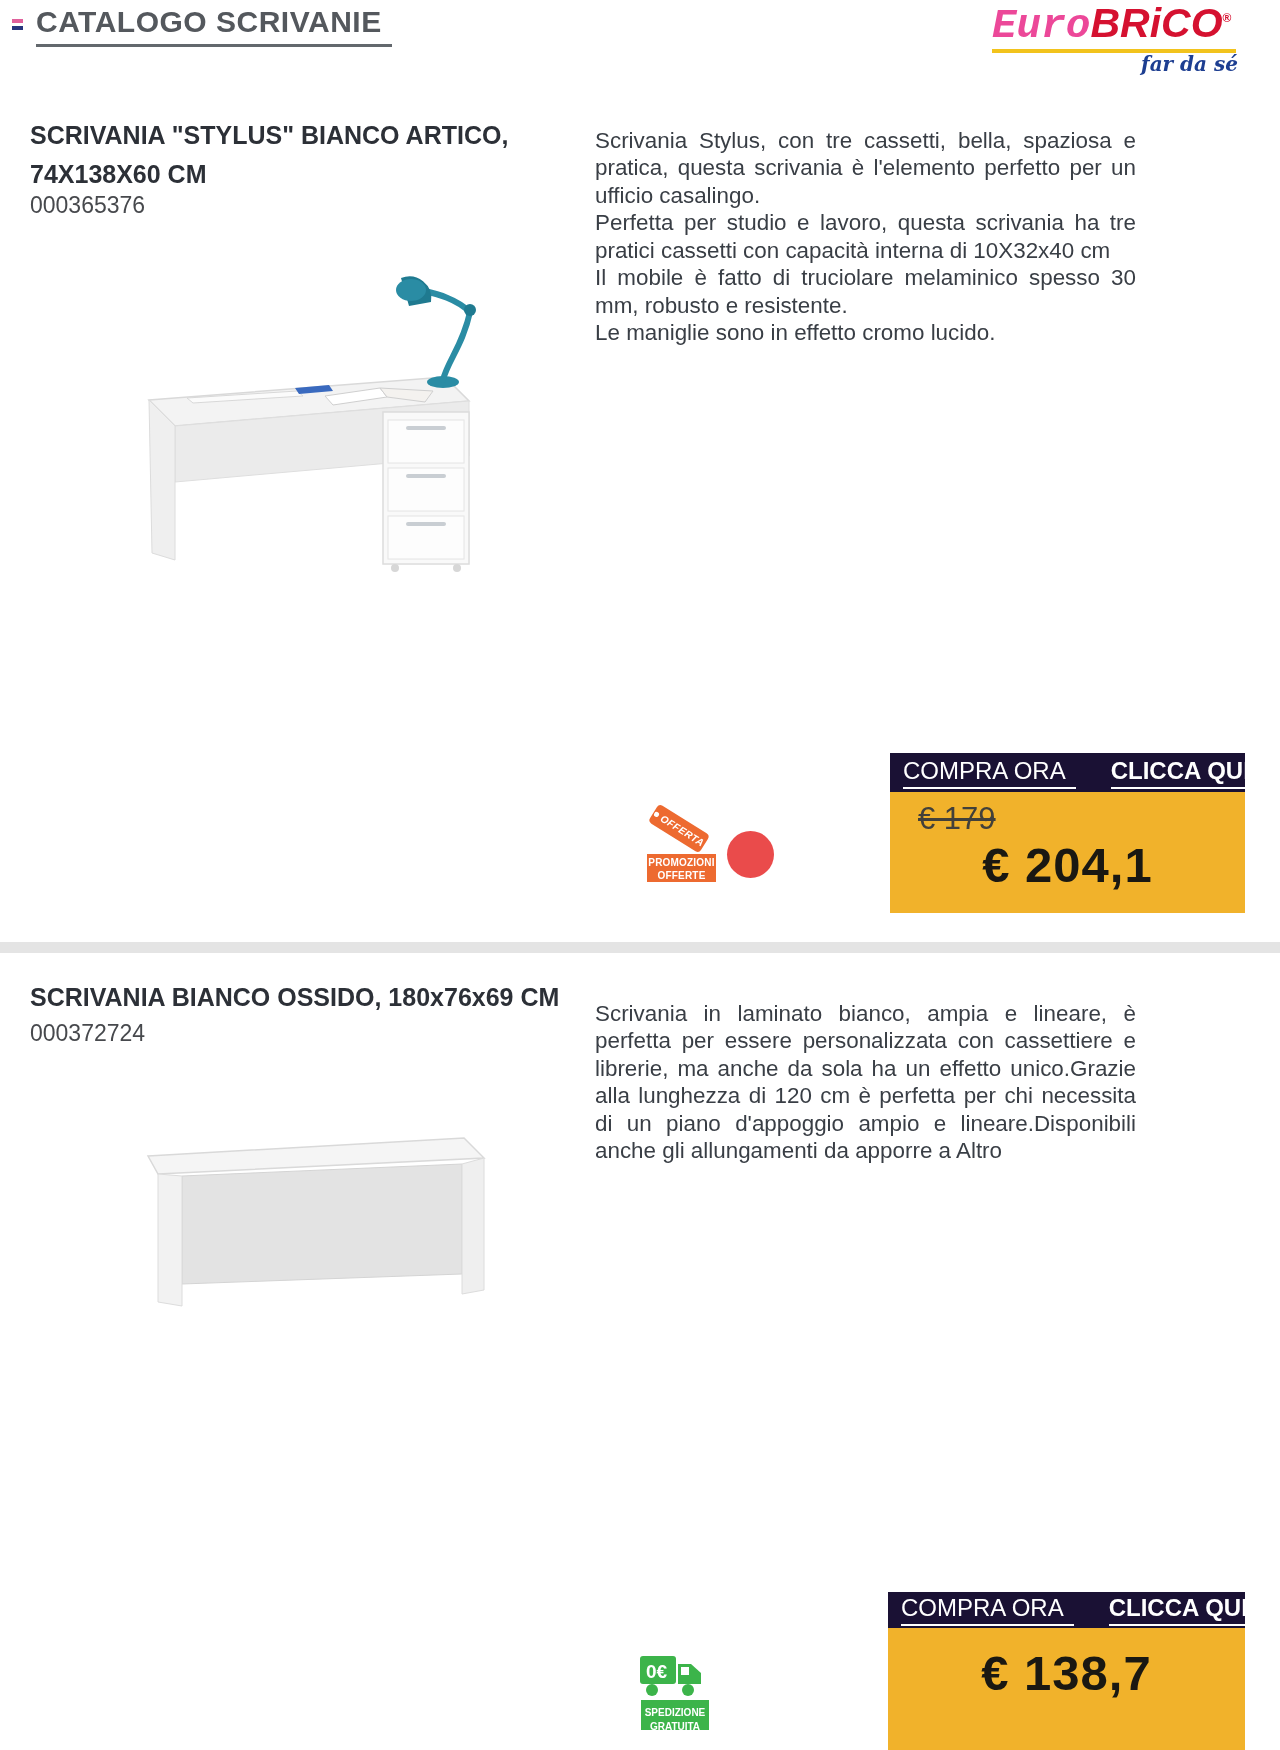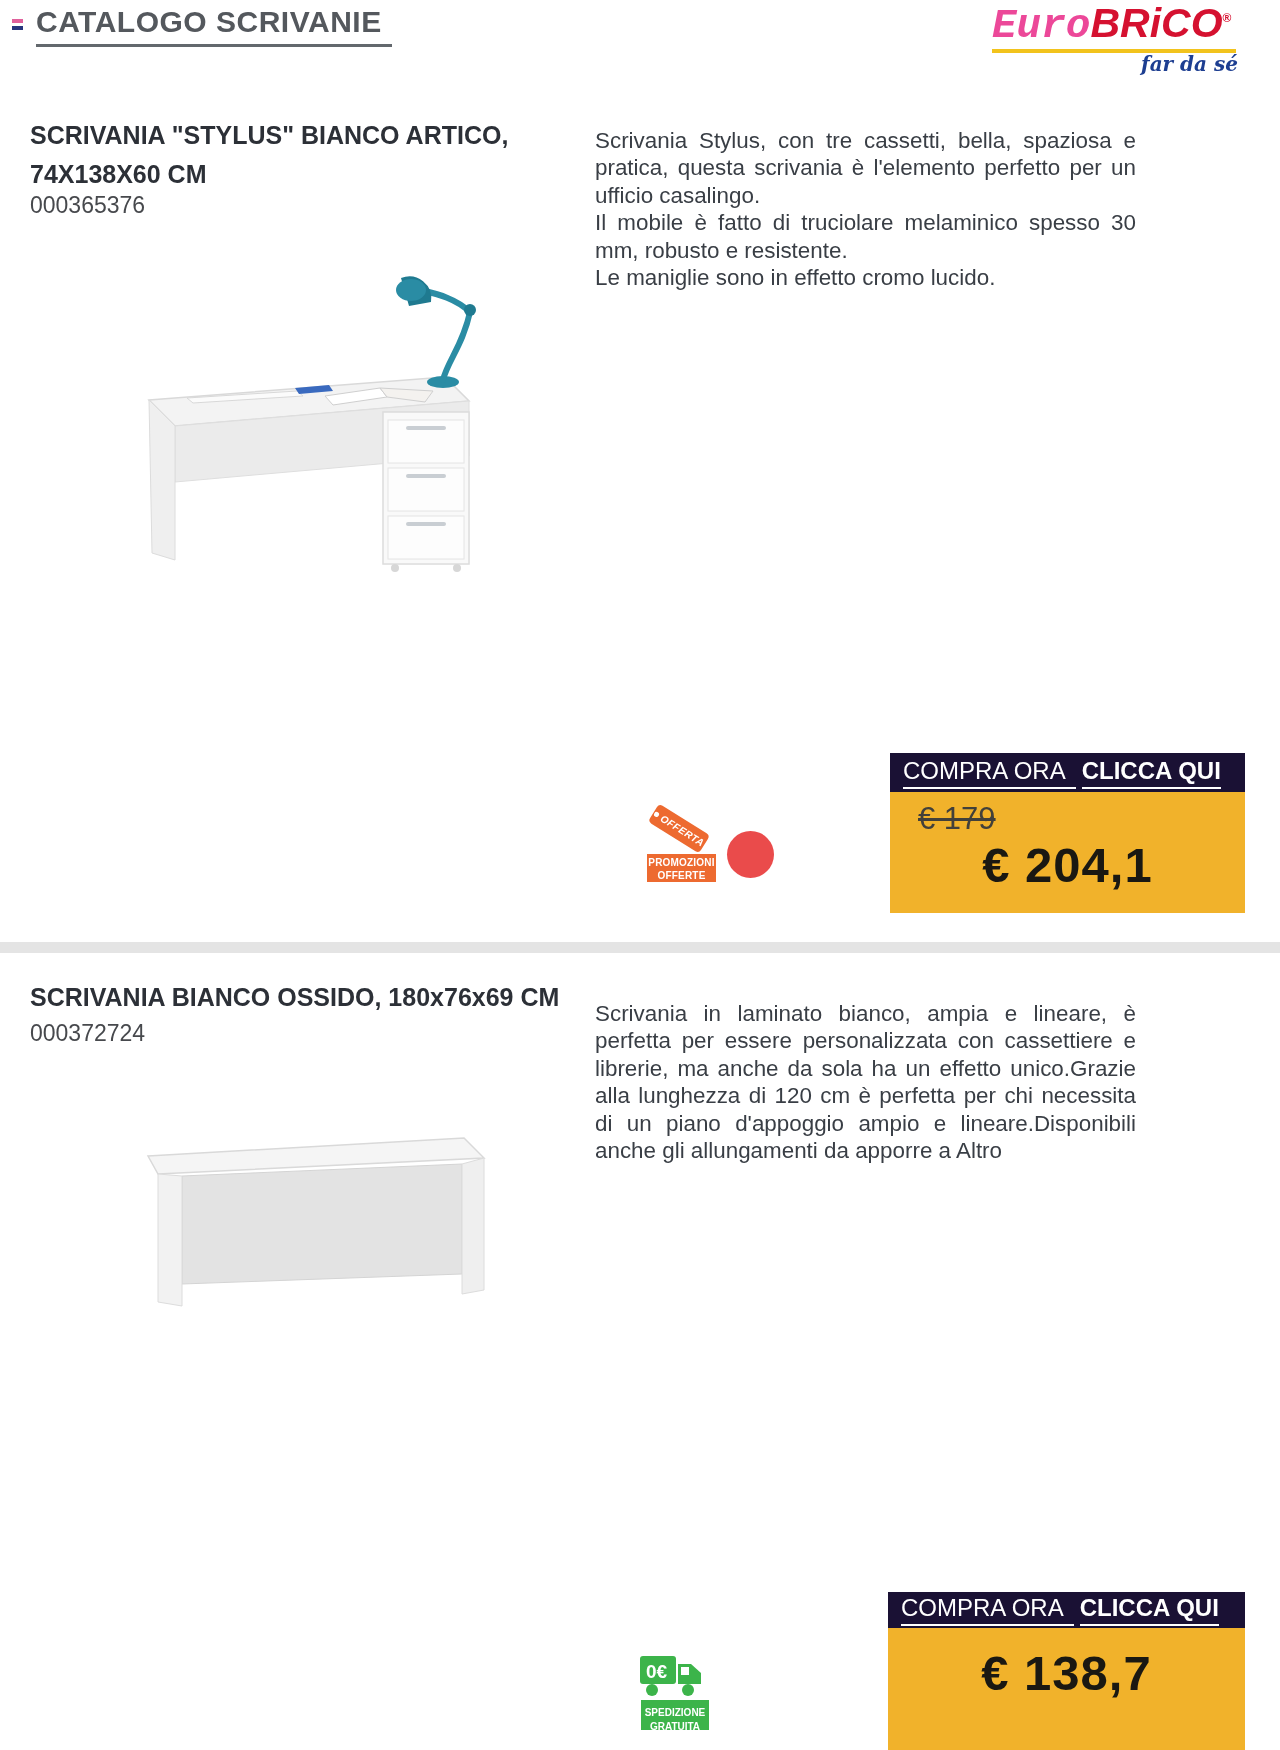--- a/index.html
+++ b/index.html
@@ -75,21 +75,21 @@
     position:absolute; left:727px; top:831px; width:47px; height:47px;
     background:#ea4b4b; border-radius:50%;
   }
 
   
   .price-block { position:absolute; }
   .pb-1 { left:890px; top:753px; width:355px; }
   .pb-2 { left:888px; top:1592px; width:357px; }
   .buy-bar {
     background:#1a1134; color:#ffffff; display:flex; align-items:center;
-    padding-left:13px; font-size:24px; white-space:nowrap; cursor:pointer;
+    padding-left:13px; font-size:24px; white-space:nowrap; cursor:pointer;gap:29px;
   }
   .pb-1 .buy-bar { height:39px; }
   .pb-2 .buy-bar { height:36px; }
   .buy-bar .compra { font-weight:normal; border-bottom:2px solid #ffffff; padding-bottom:2px; padding-right:10px; }
   .buy-bar .clicca { font-weight:bold; border-bottom:2px solid #ffffff; padding-bottom:2px; margin-left:6px; }
   .price-body { background:#f1b22b; }
   .pb-1 .price-body { height:121px; }
   .pb-2 .price-body { height:122px; }
   .old-price {
     padding:9px 0 0 28px; font-size:31px; color:#42403a;
@@ -162,20 +162,21 @@
     <ellipse cx="318" cy="132" rx="16" ry="6" fill="#2a8ca4"></ellipse>
     <path d="M318 130 C 322 112, 338 95, 345 62" stroke="#2a8ca4" stroke-width="6" fill="none" stroke-linecap="round"></path>
     <path d="M345 62 C 330 48, 312 44, 296 40" stroke="#2a8ca4" stroke-width="6" fill="none" stroke-linecap="round"></path>
     <circle cx="345" cy="60" r="6" fill="#1f7a90"></circle>
     <path d="M276 28 A 22 22 0 0 1 306 52 L 284 56 Z" fill="#1f7a90"></path>
     <ellipse cx="286" cy="40" rx="15" ry="11" fill="#2a8ca4"></ellipse>
   </svg>
 
   <div class="product-desc p1-desc">
     <p>Scrivania Stylus, con tre cassetti, bella, spaziosa e pratica, questa scrivania è l'elemento perfetto per un ufficio casalingo.</p>
+    <p>Perfetta per studio e lavoro, questa scrivania ha tre pratici cassetti con capacità interna di 10X32x40 cm</p>
     <p>Il mobile è fatto di truciolare melaminico spesso 30 mm, robusto e resistente.</p>
     <p>Le maniglie sono in effetto cromo lucido.</p>
   </div>
 
   <div class="offer-tag">
     <span class="hole"></span>
     <span>OFFERTA</span>
   </div>
   <div class="promo-box">
     <span>PROMOZIONI</span><br>

